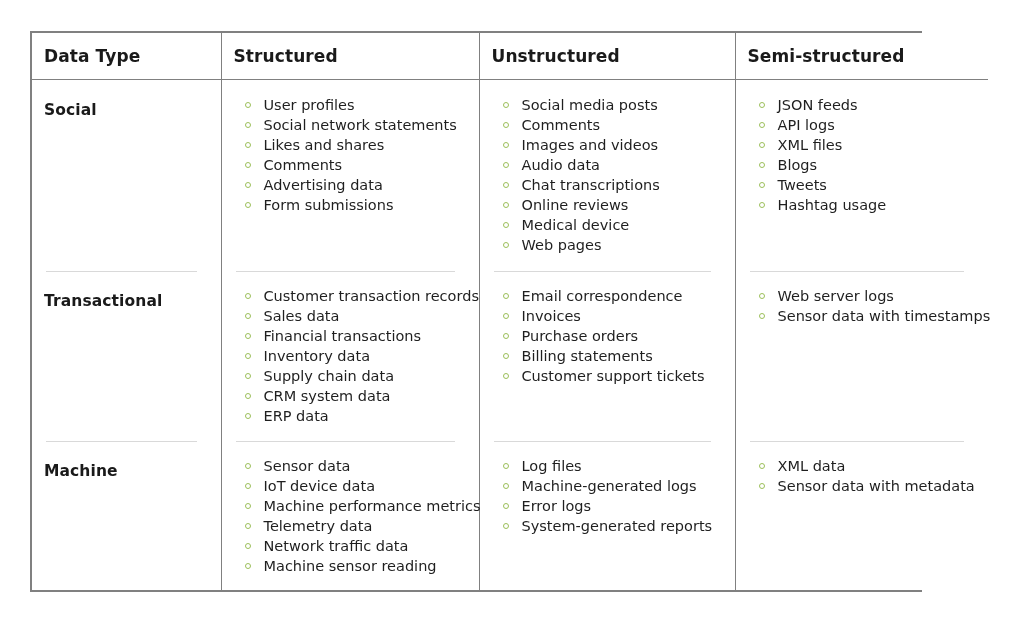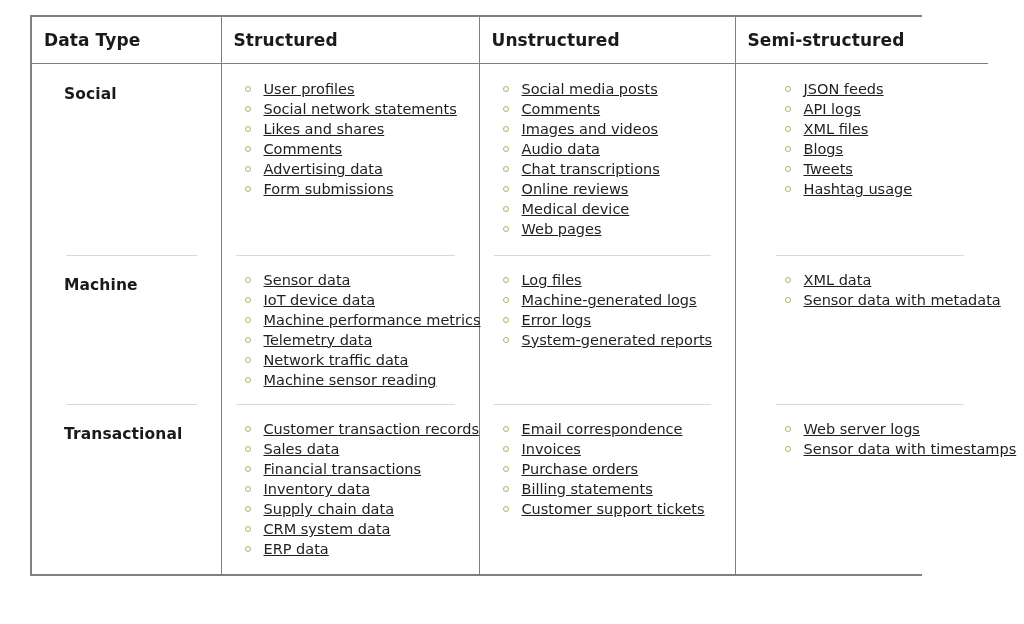--- a/index.html
+++ b/index.html
@@ -18,21 +18,21 @@
     position: relative;
     width: 1024px;
     height: 624px;
     overflow: hidden;
   }
 
   
   .table-wrap {
     position: absolute;
     left: 30px;
-    top: 15px;
+    top: 31px;
     width: 892px;   
     height: 561px;  
     box-sizing: border-box;
     border: 2px solid #808080;
     background: #ffffff;
   }
 
   table.matrix {
     width: 100%;
     height: 100%;
@@ -62,21 +62,21 @@
   }
   thead th:last-child { border-right: none; }
 
   
   tbody td {
     vertical-align: top;
     border-right: 1.5px solid #808080;
     padding: 0;
     background: #ffffff;
   }
-  tbody td:last-child { border-right: none; padding-left: 26px; }
+  tbody td:last-child { border-right: none; }
 
   
   .cell-inner {
     position: relative;
     height: 100%;
     box-sizing: border-box;
     padding: 16px 24px 10px 16px;
   }
   tbody tr.row-sep .cell-inner::before {
     content: "";
@@ -90,36 +90,35 @@
 
   
   .row-label {
     font-size: 15.5px;
     font-weight: bold;
     color: #1a1a1a;
     line-height: 1.2;
     padding-top: 3px;
     letter-spacing: 0.1px;
   }
-  .cell-inner.label-pad { padding-left: 12px; padding-top: 18px; margin-left: 20px; }
+  .cell-inner.label-pad { padding-left: 12px; padding-top: 18px; }
 
   
   ul.items {
     list-style: none;
     margin: 0;
     padding: 0;
   }
   ul.items li {
     position: relative;
     padding-left: 21px;
     font-size: 14.5px;
     line-height: 20px;
     color: #1f1f1f;
     white-space: nowrap;
-    text-decoration: underline;
   }
   ul.items li .bullet {
     position: absolute;
     left: 2px;
     top: 7px;
     width: 4px;
     height: 4px;
     border: 1.3px solid #9cbf5a;
     border-radius: 50%;
     box-sizing: content-box;
@@ -189,57 +188,20 @@
                   <li><span class="bullet"></span><span>Blogs</span></li>
                   <li><span class="bullet"></span><span>Tweets</span></li>
                   <li><span class="bullet"></span><span>Hashtag usage</span></li>
                 </ul>
               </div>
             </td>
           </tr>
           <tr class="row-sep">
             <td>
               <div class="cell-inner label-pad">
-                <div class="row-label">Machine</div>
-              </div>
-            </td>
-            <td>
-              <div class="cell-inner list-pad">
-                <ul class="items">
-                  <li><span class="bullet"></span><span>Sensor data</span></li>
-                  <li><span class="bullet"></span><span>IoT device data</span></li>
-                  <li><span class="bullet"></span><span>Machine performance metrics</span></li>
-                  <li><span class="bullet"></span><span>Telemetry data</span></li>
-                  <li><span class="bullet"></span><span>Network traffic data</span></li>
-                  <li><span class="bullet"></span><span>Machine sensor reading</span></li>
-                </ul>
-              </div>
-            </td>
-            <td>
-              <div class="cell-inner list-pad">
-                <ul class="items">
-                  <li><span class="bullet"></span><span>Log files</span></li>
-                  <li><span class="bullet"></span><span>Machine-generated logs</span></li>
-                  <li><span class="bullet"></span><span>Error logs</span></li>
-                  <li><span class="bullet"></span><span>System-generated reports</span></li>
-                </ul>
-              </div>
-            </td>
-            <td>
-              <div class="cell-inner list-pad">
-                <ul class="items">
-                  <li><span class="bullet"></span><span>XML data</span></li>
-                  <li><span class="bullet"></span><span>Sensor data with metadata</span></li>
-                </ul>
-              </div>
-            </td>
-          </tr>
-          <tr class="row-sep">
-            <td>
-              <div class="cell-inner label-pad">
                 <div class="row-label">Transactional</div>
               </div>
             </td>
             <td>
               <div class="cell-inner list-pad">
                 <ul class="items">
                   <li><span class="bullet"></span><span>Customer transaction records</span></li>
                   <li><span class="bullet"></span><span>Sales data</span></li>
                   <li><span class="bullet"></span><span>Financial transactions</span></li>
                   <li><span class="bullet"></span><span>Inventory data</span></li>
@@ -262,16 +224,53 @@
             </td>
             <td>
               <div class="cell-inner list-pad">
                 <ul class="items">
                   <li><span class="bullet"></span><span>Web server logs</span></li>
                   <li><span class="bullet"></span><span>Sensor data with timestamps</span></li>
                 </ul>
               </div>
             </td>
           </tr>
+          <tr class="row-sep">
+            <td>
+              <div class="cell-inner label-pad">
+                <div class="row-label">Machine</div>
+              </div>
+            </td>
+            <td>
+              <div class="cell-inner list-pad">
+                <ul class="items">
+                  <li><span class="bullet"></span><span>Sensor data</span></li>
+                  <li><span class="bullet"></span><span>IoT device data</span></li>
+                  <li><span class="bullet"></span><span>Machine performance metrics</span></li>
+                  <li><span class="bullet"></span><span>Telemetry data</span></li>
+                  <li><span class="bullet"></span><span>Network traffic data</span></li>
+                  <li><span class="bullet"></span><span>Machine sensor reading</span></li>
+                </ul>
+              </div>
+            </td>
+            <td>
+              <div class="cell-inner list-pad">
+                <ul class="items">
+                  <li><span class="bullet"></span><span>Log files</span></li>
+                  <li><span class="bullet"></span><span>Machine-generated logs</span></li>
+                  <li><span class="bullet"></span><span>Error logs</span></li>
+                  <li><span class="bullet"></span><span>System-generated reports</span></li>
+                </ul>
+              </div>
+            </td>
+            <td>
+              <div class="cell-inner list-pad">
+                <ul class="items">
+                  <li><span class="bullet"></span><span>XML data</span></li>
+                  <li><span class="bullet"></span><span>Sensor data with metadata</span></li>
+                </ul>
+              </div>
+            </td>
+          </tr>
         </tbody>
     </table>
   </div>
 </div>
 
 </body></html>

